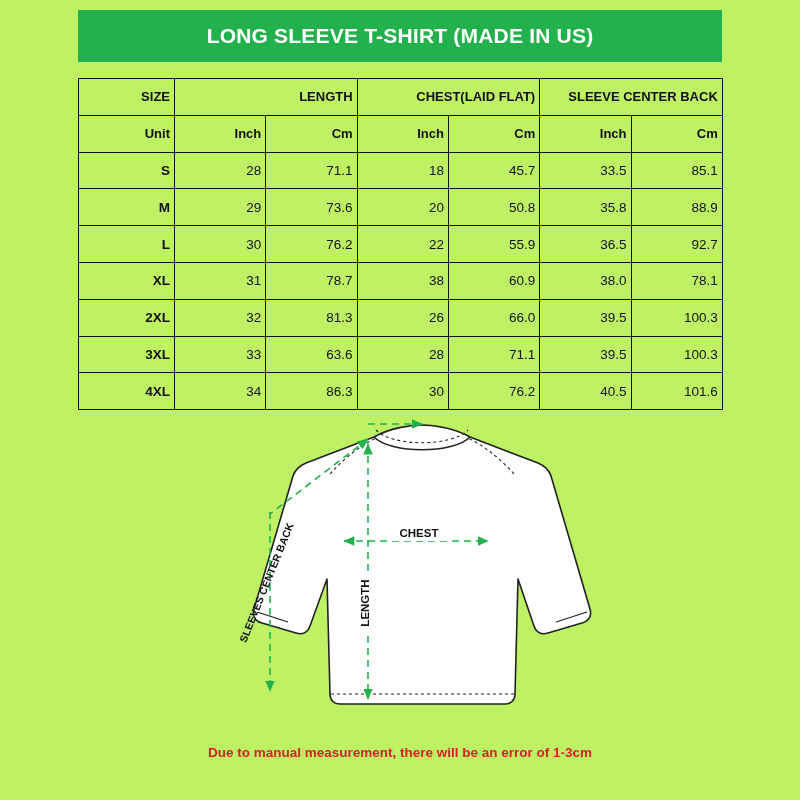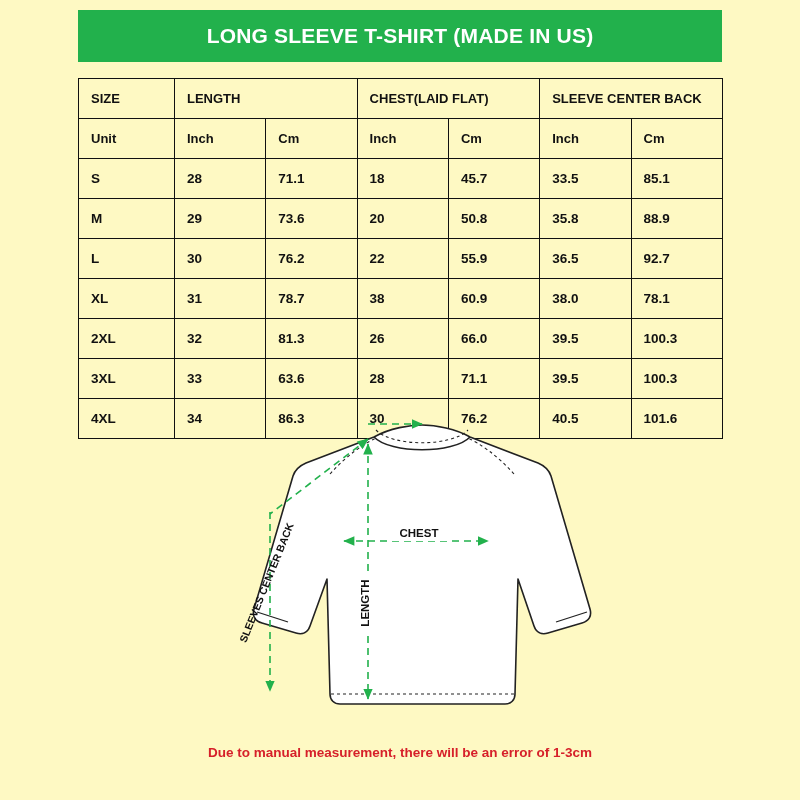--- a/index.html
+++ b/index.html
@@ -5,21 +5,21 @@
   * { box-sizing: border-box; }
   html, body {
     margin: 0; padding: 0;
     width: 800px; height: 800px;
     background: #ffffff;
     font-family: "Liberation Sans", sans-serif;
   }
   .page {
     width: 800px; height: 800px;
     position: relative;
-    background: #fef9c3;
+    background: #bef264;
     overflow: hidden;
   }
   
   .header {
     position: absolute;
     left: 78px; top: 10px;
     width: 644px; height: 52px;
     background: #22b14c;
     display: flex;
     align-items: center;
@@ -39,35 +39,35 @@
     width: 644px;
   }
   table.size-table {
     border-collapse: collapse;
     width: 644px;
     table-layout: fixed;
   }
   table.size-table th,
   table.size-table td {
     border: 1px solid #111111;
-    text-align: left;
+    text-align: right;
     font-size: 13.5px;
     color: #111111;
     height: 36.8px;
-    padding: 12px;
+    padding: 4px;
   }
   table.size-table thead th {
     font-weight: bold;
     font-size: 13px;
   }
   table.size-table tbody td.size-cell {
     font-weight: bold;
   }
   table.size-table tbody td {
-    font-weight: bold;
+    font-weight: normal;
   }
   col.c-size { width: 96px; }
   col.c-num  { width: 91.3px; }
   
   .diagram {
     position: absolute;
     left: 0; top: 394px;
     width: 800px; height: 340px; margin-left: 18px;
   }
   .diagram svg { display: block; }

